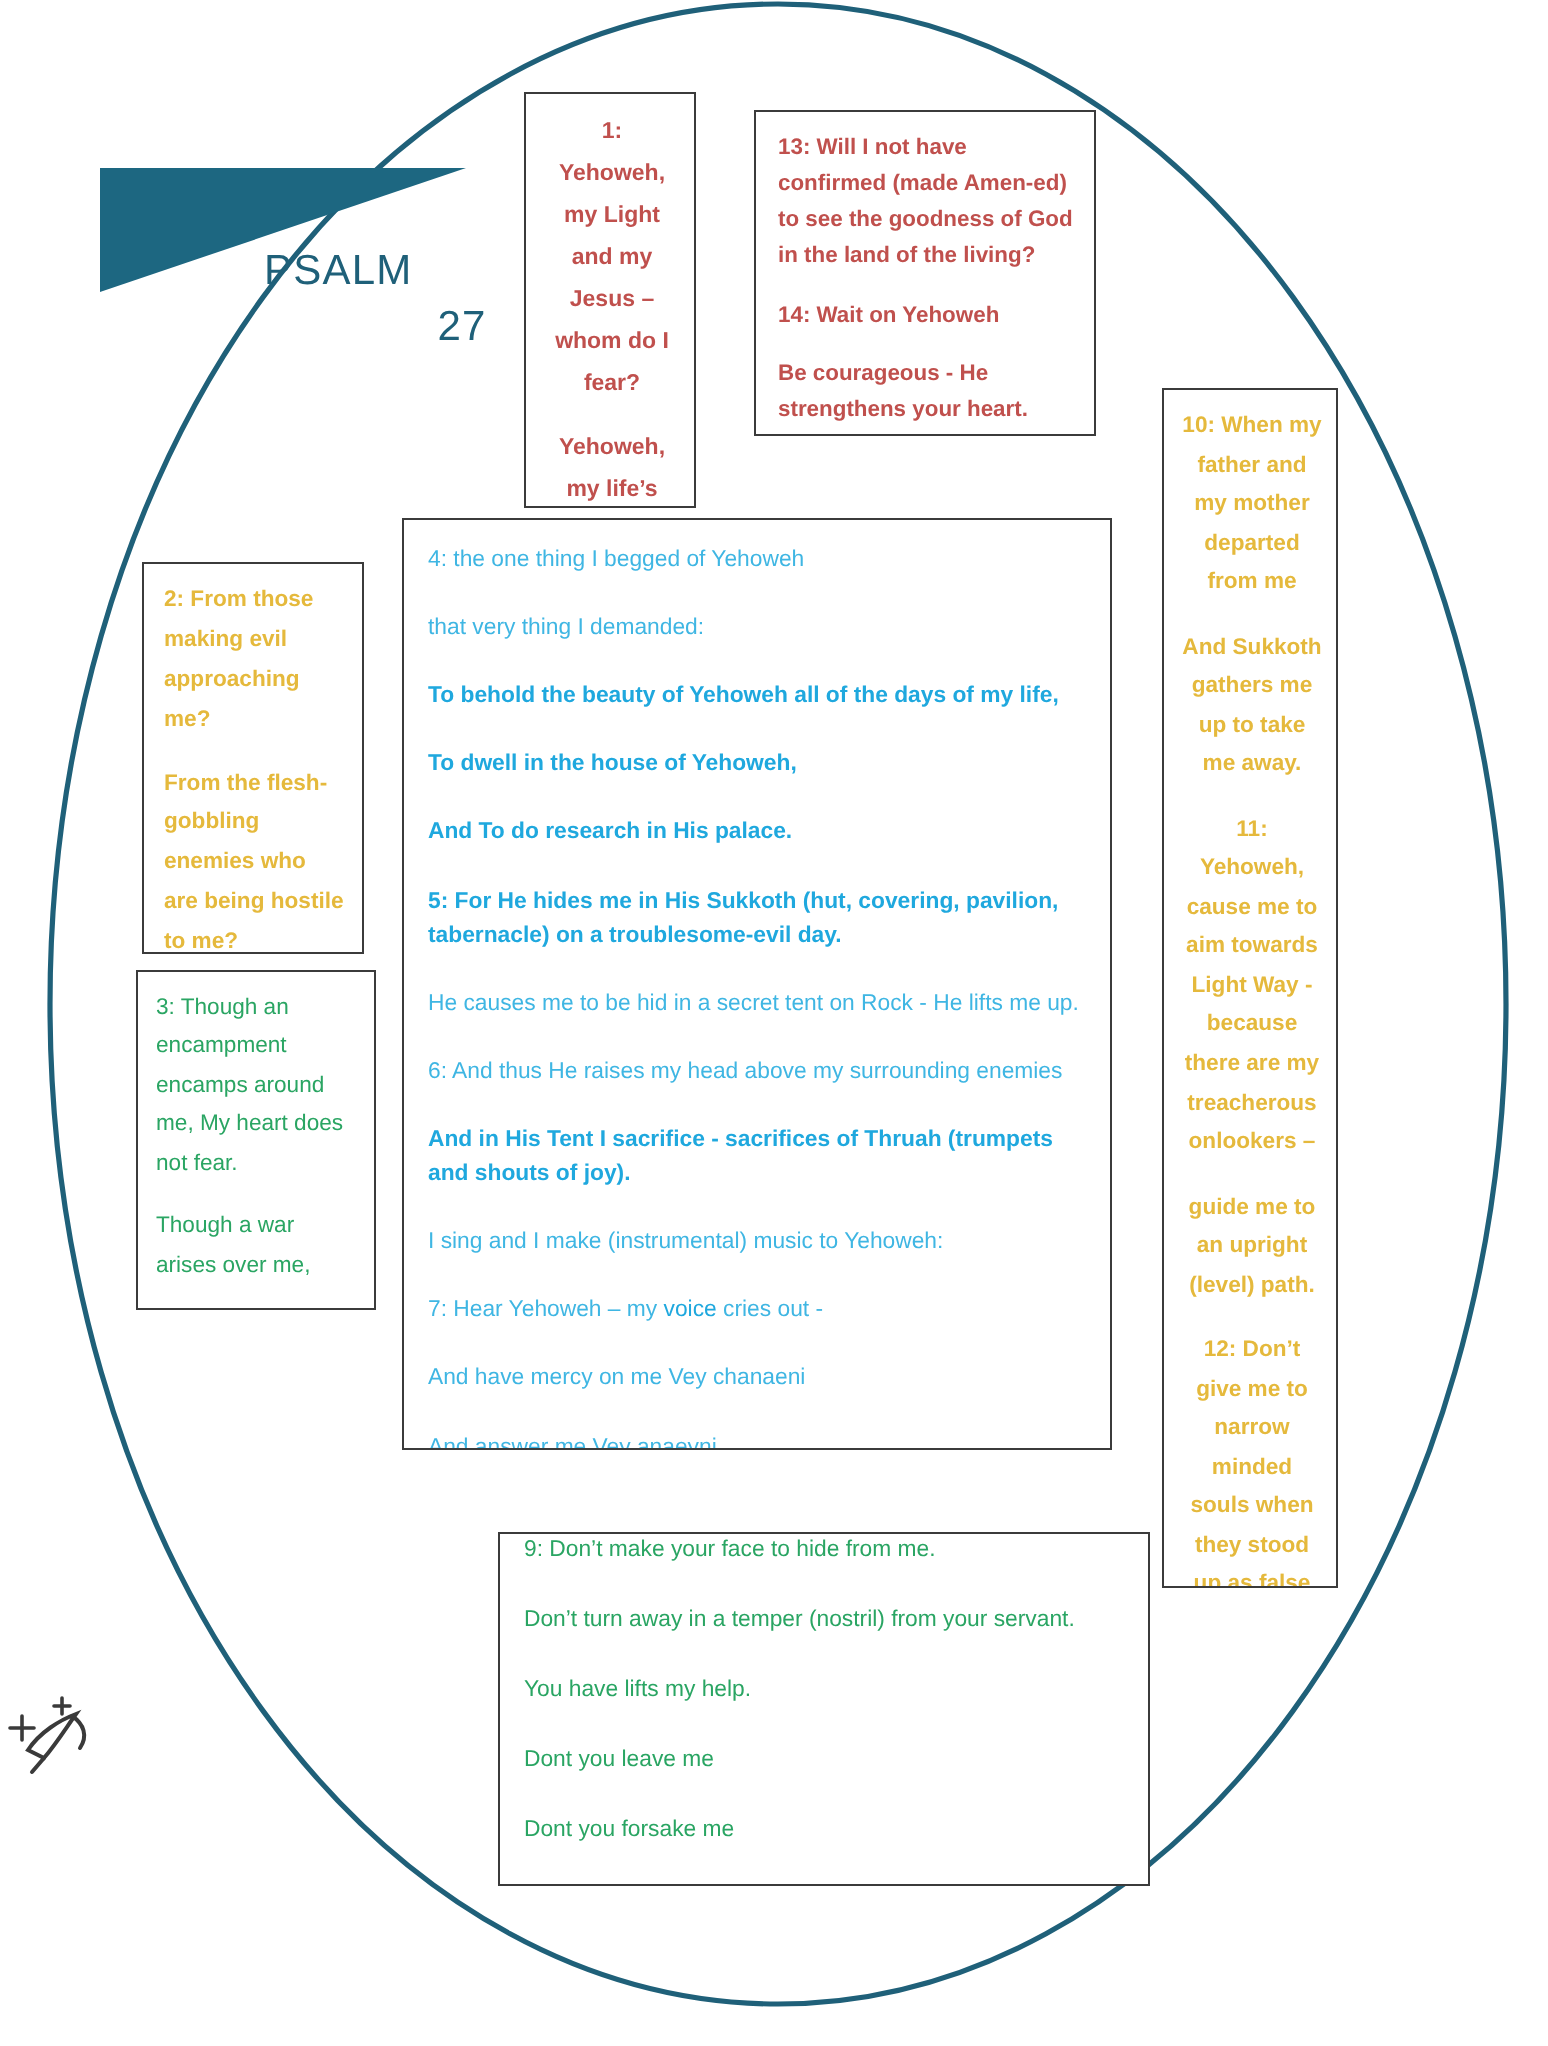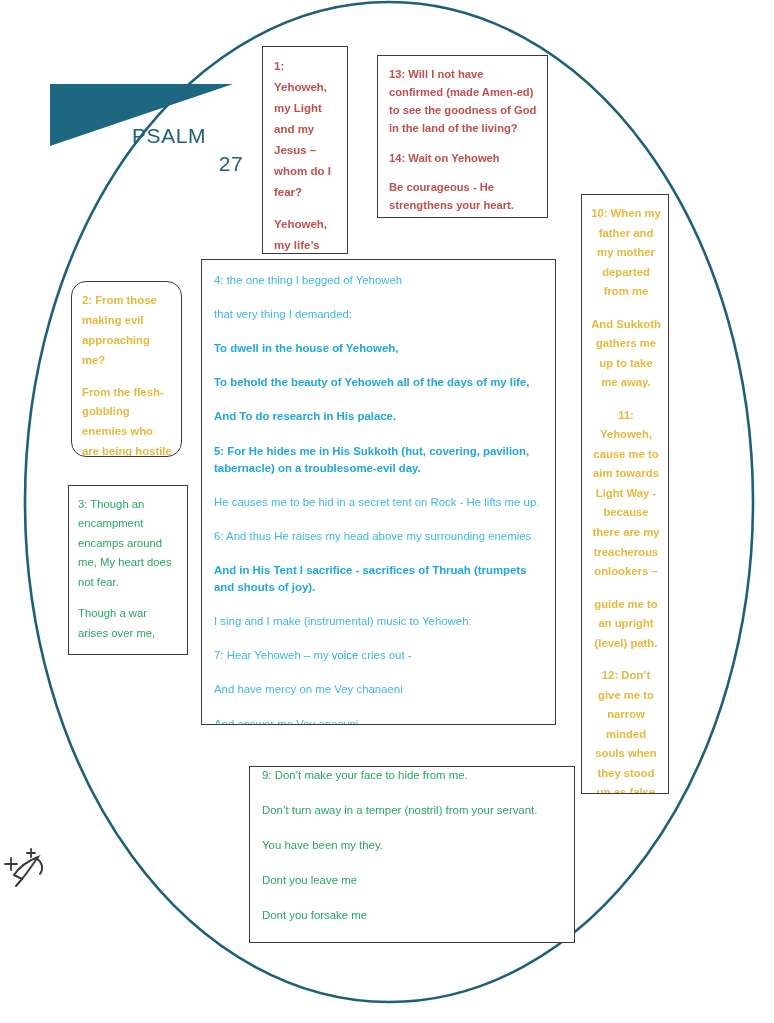--- a/index.html
+++ b/index.html
@@ -57,41 +57,41 @@
   .vbox b { font-weight: normal; }
 
   
   #box-v1 {
     left: 262px; top: 46px; width: 86px; height: 208px;
     padding: 9px 9px 6px 11px;
     color: #c0504d;
     font-size: 11.5px;
     line-height: 1.82;
     font-weight: 600;
+    text-align: center;
   }
   
   #box-v13 {
     left: 377px; top: 55px; width: 171px; height: 163px;
     padding: 9px 10px 6px 11px;
     color: #c0504d;
     font-size: 11.2px;
     line-height: 1.62;
     font-weight: 600;
   }
   #box-v13 p { margin-bottom: 11px; }
 
   
   #box-v2 {
-    left: 71px; top: 281px; width: 111px; height: 176px;
+    left: 71px; top: 281px; width: 111px; height: 196px;
     padding: 9px 8px 6px 10px;
     color: #e5b93c;
     font-size: 11.3px;
     line-height: 1.76;
     font-weight: 600;
-    border-radius: 15px;
   }
   
   #box-v3 {
     left: 68px; top: 485px; width: 120px; height: 170px;
     padding: 9px 7px 6px 9px;
     color: #2aa563;
     font-size: 11.3px;
     line-height: 1.72;
     font-weight: 500;
   }
@@ -172,22 +172,22 @@
 
   <div class="vbox" id="box-v3">
     <p>3:  Though an encampment encamps around me, My heart does not fear.</p>
     <p>Though a war arises over me,</p>
     <p>in this I am confident</p>
   </div>
 
   <div class="vbox" id="box-main">
       <p>4: the one thing I begged of Yehoweh</p>
       <p>that very thing I demanded:</p>
+      <p class="bold">To behold the beauty of Yehoweh all of the days of my life,</p>
       <p class="bold">To dwell in the house of Yehoweh,</p>
-      <p class="bold">To behold the beauty of Yehoweh all of the days of my life,</p>
       <p class="bold">And To do research in His palace.</p>
       <p class="bold">5: For He hides me in His Sukkoth (hut, covering, pavilion, tabernacle) on a troublesome-evil day.</p>
       <p>He causes me to be hid in a secret tent on Rock - He lifts me up.</p>
       <p>6: And thus He raises my head above my surrounding enemies</p>
       <p class="bold">And in His Tent I sacrifice -  sacrifices of Thruah (trumpets and shouts of joy).</p>
       <p>I sing and I make (instrumental) music to Yehoweh:</p>
       <p>7: Hear Yehoweh – my <b>voice</b> cries out -</p>
       <p>And have mercy on me Vey chanaeni</p>
       <p>And answer me Vey anaeyni</p>
     </div>
@@ -196,21 +196,21 @@
     <p>10: When my father and my mother departed from me</p>
     <p>And Sukkoth gathers me up to take me away.</p>
     <p>11: Yehoweh, cause me to aim towards Light Way - because there are my treacherous onlookers –</p>
     <p>guide me to an upright (level) path.</p>
     <p>12: Don’t give me to narrow minded souls when they stood up as false witnesses against me and breathers of violence.</p>
   </div>
 
   <div class="vbox" id="box-v9">
     <p>9: Don’t make your face to hide from me.</p>
     <p>Don’t turn away in a temper (nostril) from your servant.</p>
-    <p>You have been my they.</p>
+    <p>You have lifts my help.</p>
     <p>Dont you leave me</p>
     <p>Dont you forsake me</p>
 
   </div>
 
   <svg id="doodle-svg" width="774" height="1023" viewBox="0 0 774 1023">
     <g stroke="#3a3a3a" stroke-width="2" fill="none" stroke-linecap="round">
       <path d="M14,875 C20,866 30,860 38,857 C33,864 28,872 22,879 Z"></path>
       <path d="M22,879 L16,886"></path>
       <path d="M36,858 C42,862 44,868 40,874"></path>

